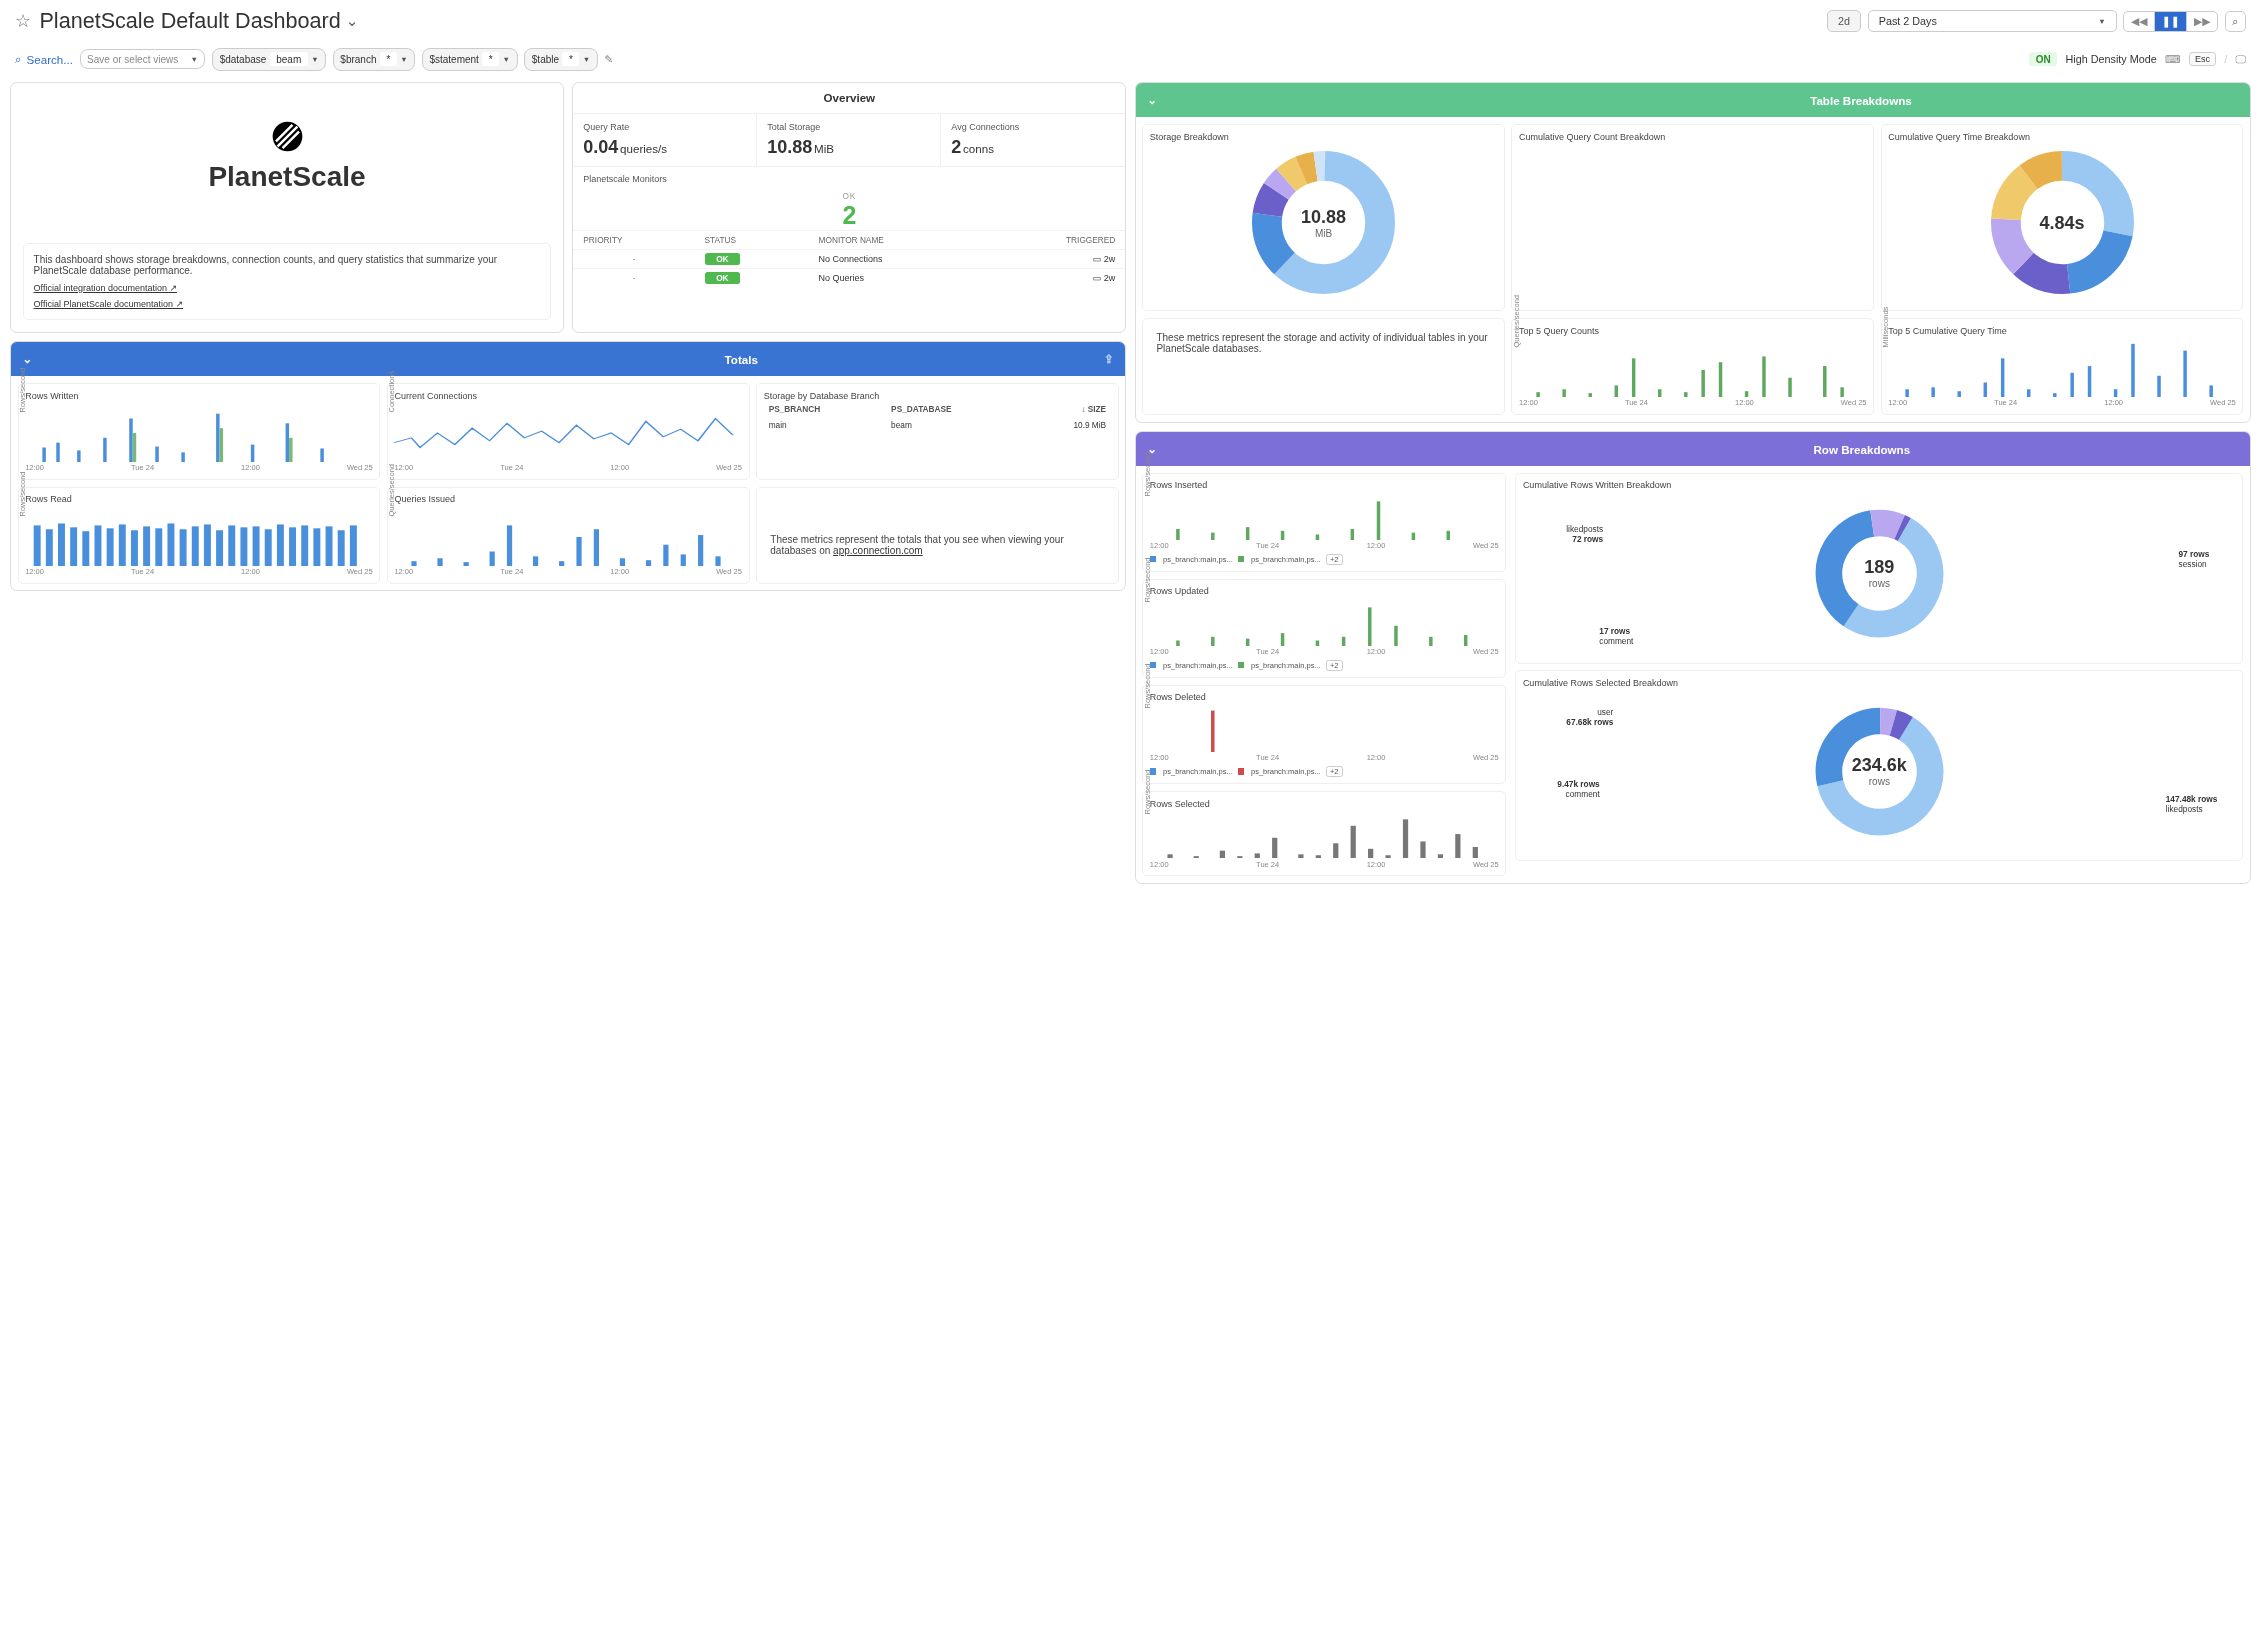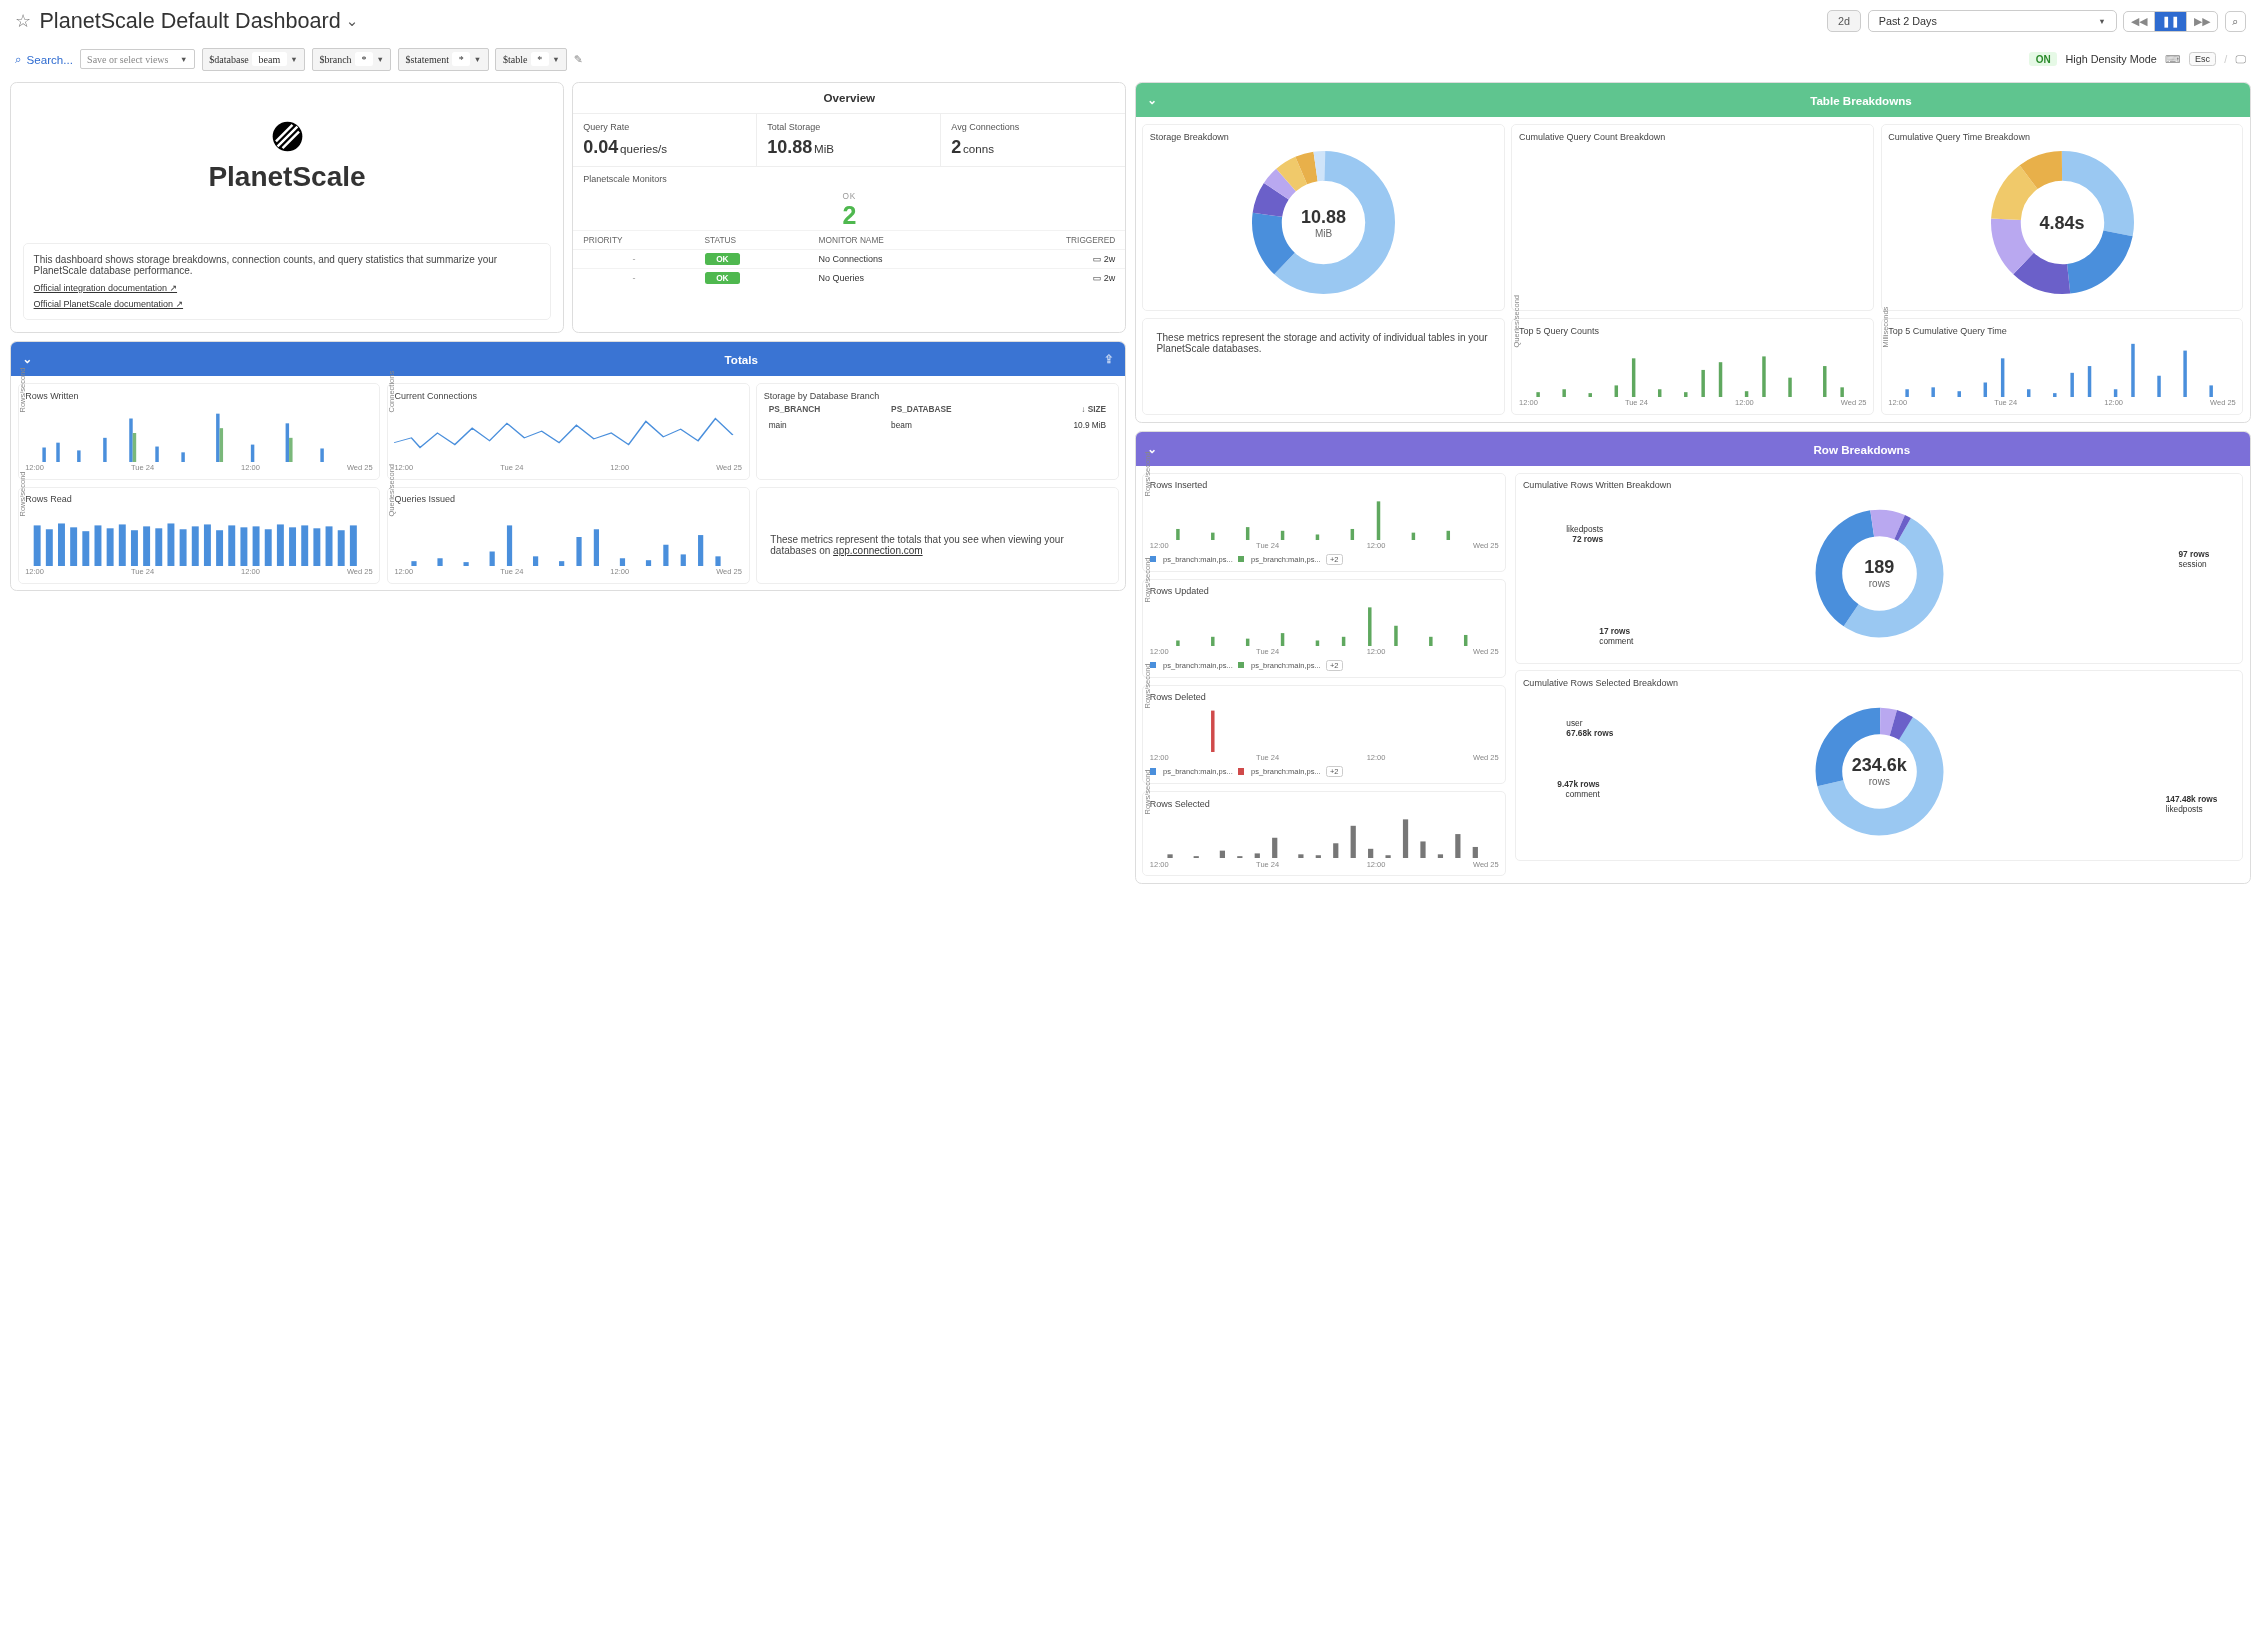--- a/index.html
+++ b/index.html
@@ -11,21 +11,21 @@
 .header-right { margin-left: auto; display: flex; gap: 6.6px; align-items: center; }
 .time-pill { background: #f4f4f4; border: 0.8px solid #ccc; border-radius: 5px; padding: 4.1px 10px; font-size: 10.8px; color: #555; }
 .time-select { border: 0.8px solid #ccc; border-radius: 5px; padding: 4.1px 10px; min-width: 249px; background: #fff; display: flex; align-items: center; }
 .play-controls { display: flex; border: 0.8px solid #ccc; border-radius: 5px; overflow: hidden; }
 .play-btn { padding: 3.3px 6.6px; border-right: 0.8px solid #ccc; cursor: pointer; color: #888; }
 .play-btn:last-child { border-right: none; }
 .play-btn.active { background: #2e6bd0; color: #fff; }
 .sq-btn { border: 0.8px solid #ccc; border-radius: 5px; padding: 3.3px 6.6px; color: #666; cursor: pointer; }
 .toolbar { display: flex; align-items: center; padding: 5px 15px 11.6px; gap: 6.6px; border-bottom: 0px solid #eee; }
 .search { color: #2e6bd0; display: flex; align-items: center; gap: 5px; font-size: 11.6px; }
-.pill { background: #f4f4f4; border: 0.8px solid #ccc; border-radius: 2px; padding: 3.3px 6.6px; font-size: 10px; display: inline-flex; align-items: center; gap: 3.3px; font-family: Liberation Serif, serif; }
+.pill { background: #f4f4f4; border: 0.8px solid #ccc; border-radius: 8px; padding: 3.3px 6.6px; font-size: 10px; display: inline-flex; align-items: center; gap: 3.3px; }
 .pill-white { background: #fff; }
 .tri { font-size: 7.5px; color: #555; }
 .toolbar-right { margin-left: auto; display: flex; align-items: center; gap: 8.3px; font-size: 10.8px; }
 .on-badge { background: #e6f9e6; color: #2a8a2a; border-radius: 3.3px; padding: 1.7px 6.6px; font-weight: 600; font-size: 10px; }
 .kbd { border: 0.8px solid #ccc; border-radius: 3.3px; padding: 0.8px 5px; font-size: 9px; background: #fafafa; }
 .grid { display: grid; grid-template-columns: 1fr 1fr; gap: 8.3px; padding: 0 10px 16.6px; }
 .col { display: flex; flex-direction: column; gap: 8.3px; }
 .panel { border: 0.8px solid #ddd; border-radius: 6.6px; background: #fff; overflow: hidden; }
 .panel-body { padding: 11.6px; }
 .section-hdr { padding: 6.6px 11.6px; display: flex; align-items: center; font-weight: 600; font-size: 11.6px; }
@@ -633,21 +633,21 @@
                 <circle cx="50" cy="50" r="38" fill="none" stroke="#9ac8f2" stroke-width="20" stroke-dasharray="150 88" transform="rotate(-60 50 50)"></circle>
                 <circle cx="50" cy="50" r="38" fill="none" stroke="#4a8fdc" stroke-width="20" stroke-dasharray="69 169" stroke-dashoffset="-150" transform="rotate(-60 50 50)"></circle>
                 <circle cx="50" cy="50" r="38" fill="none" stroke="#b9a8f0" stroke-width="20" stroke-dasharray="10 228" stroke-dashoffset="-219" transform="rotate(-60 50 50)"></circle>
                 <circle cx="50" cy="50" r="38" fill="none" stroke="#6b60c9" stroke-width="20" stroke-dasharray="10 228" stroke-dashoffset="-229" transform="rotate(-60 50 50)"></circle>
               </svg>
               <div class="donut-center">
                   <div class="big">234.6k</div>
                   <div class="sm">rows</div>
                 </div>
             </div>
-            <div class="callouts" style="top:47px;left:50px;">
+            <div class="callouts" style="top:36px;left:50px;text-align:right">
                 <div>user</div>
                 <div style="font-weight:600">67.68k rows</div>
               </div>
             <div class="callouts" style="top:108px;left:41px;text-align:right">
                 <div style="font-weight:600">9.47k rows</div>
                 <div>comment</div>
               </div>
             <div class="callouts" style="bottom:46px;right:25px;">
                 <div style="font-weight:600">147.48k rows</div>
                 <div>likedposts</div>

